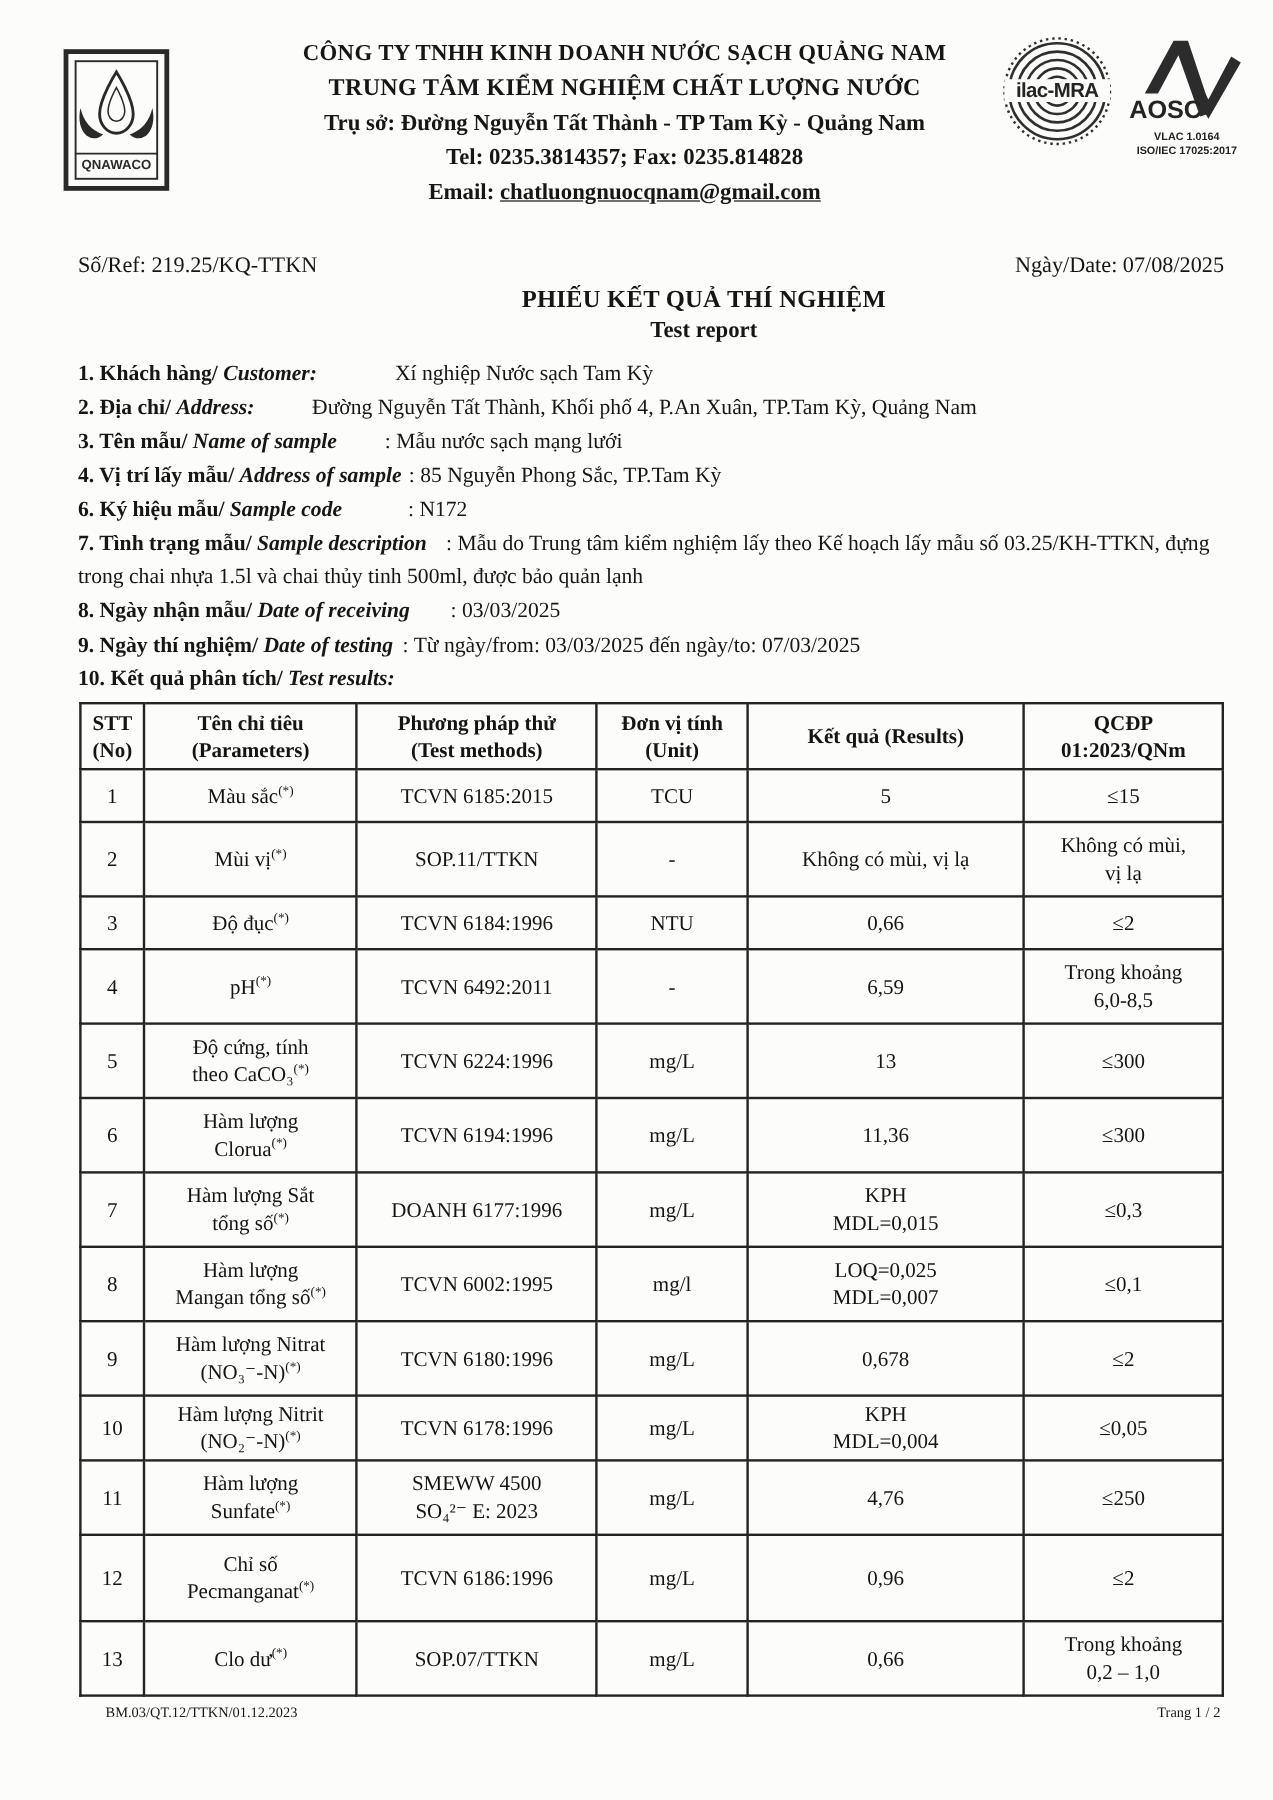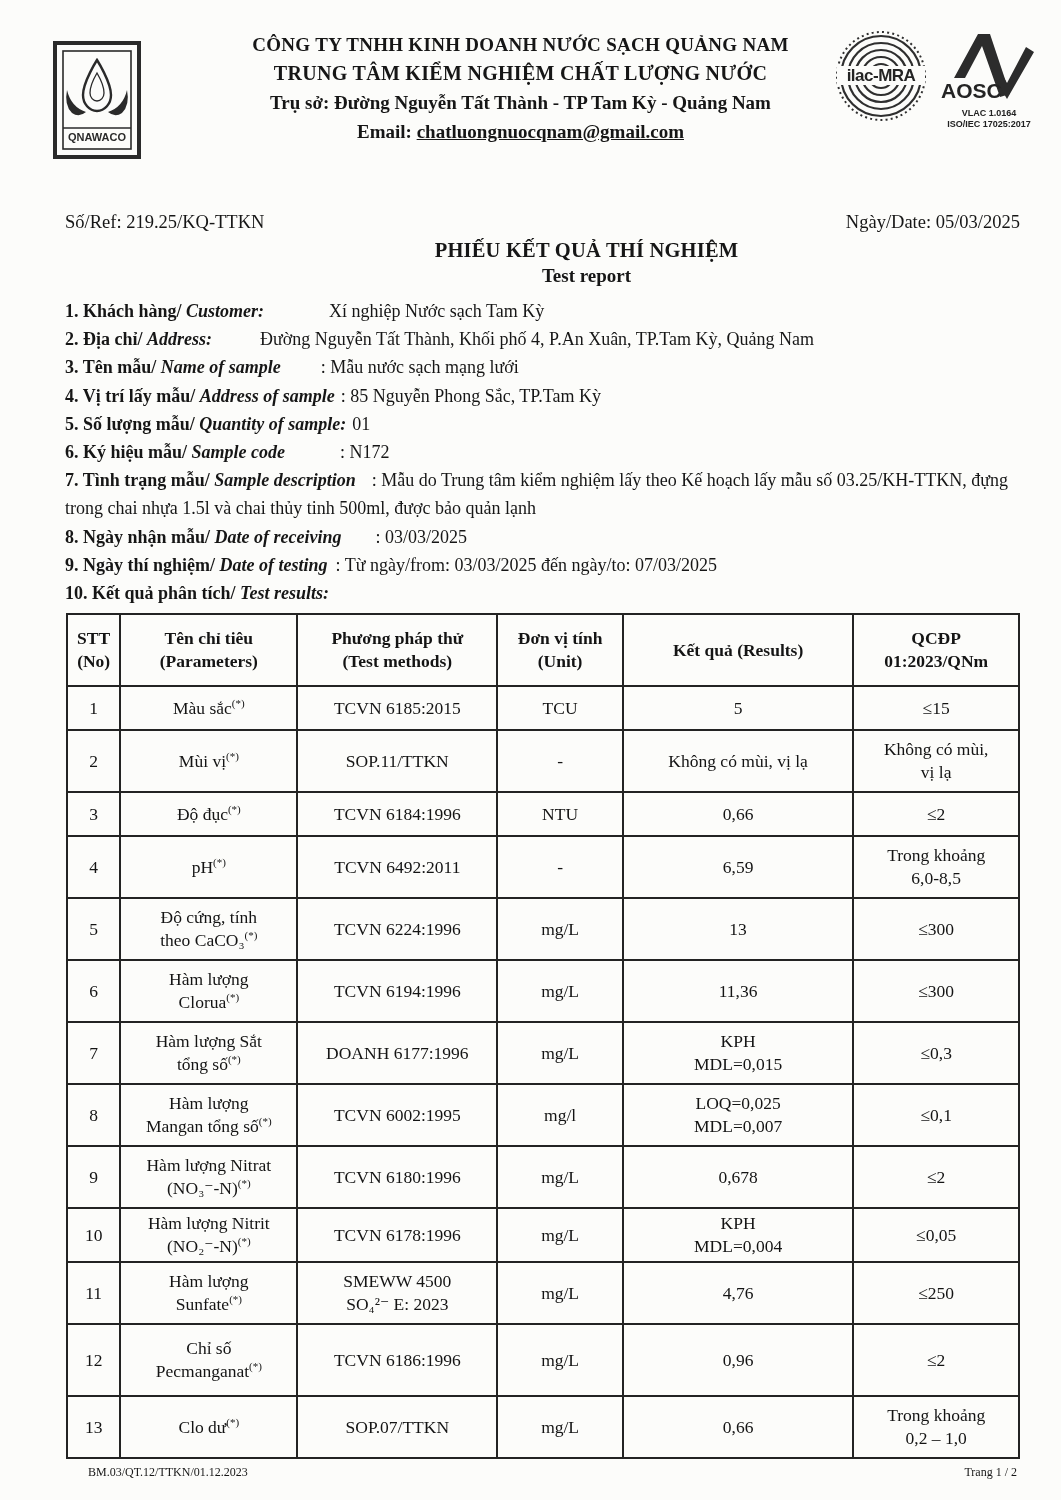--- a/index.html
+++ b/index.html
@@ -67,20 +67,21 @@
         <path d="M75 50 Q71 67 56 72 Q63 78 70 73 Q78 65 75 50 Z" fill="#2a2a2a"></path>
         <line x1="11" y1="88" x2="79" y2="88" stroke="#2a2a2a" stroke-width="1.6"></line>
         <text x="45" y="101" text-anchor="middle" font-family="Liberation Sans, DejaVu Sans, sans-serif" font-size="11" font-weight="bold" fill="#2a2a2a">QNAWACO</text>
       </svg>
     </div>
 
     <div class="hdr-center">
       <div class="l1">CÔNG TY TNHH KINH DOANH NƯỚC SẠCH QUẢNG NAM</div>
       <div class="l2">TRUNG TÂM KIỂM NGHIỆM CHẤT LƯỢNG NƯỚC</div>
       <div class="l3">Trụ sở: Đường Nguyễn Tất Thành - TP Tam Kỳ -  Quảng Nam</div>
+      <div class="l4">Tel: 0235.3814357; Fax: 0235.814828</div>
       <div class="l5"><span>Email: </span><span class="email-addr">chatluongnuocqnam@gmail.com</span></div>
     </div>
 
     <div class="certs">
       <div>
         <svg width="96" height="96" viewBox="0 0 96 96">
           <g stroke="#2f2f2f" fill="none">
             <circle cx="48" cy="48" r="44" stroke-width="2" stroke-dasharray="2 3.2"></circle>
             <circle cx="48" cy="48" r="40" stroke-width="2.2"></circle>
             <circle cx="48" cy="48" r="33" stroke-width="2.2"></circle>
@@ -100,52 +101,51 @@
           <text x="2" y="70" font-family="Liberation Sans, DejaVu Sans, sans-serif" font-size="21" font-weight="bold" fill="#242424">AOSC</text>
         </svg>
         <div class="small">VLAC 1.0164</div>
         <div class="small">ISO/IEC 17025:2017</div>
       </div>
     </div>
   </div>
 
   <div class="refline">
     <span>Số/Ref: 219.25/KQ-TTKN</span>
-    <span>Ngày/Date: 05/03/2025</span>
+    <span>Ngày/Date: 07/08/2025</span>
   </div>
 
   <div class="title-wrap">
     <div class="title-vi">PHIẾU KẾT QUẢ THÍ NGHIỆM</div>
     <div class="title-en">Test report</div>
   </div>
 
   <div class="items">
     <p class="item v1"><b><span>1. Khách hàng/ </span><span class="en">Customer:</span></b><span class="val">Xí nghiệp Nước sạch Tam Kỳ</span></p>
     <p class="item v2"><b><span>2. Địa chỉ/ </span><span class="en">Address:</span></b><span class="val">Đường Nguyễn Tất Thành, Khối phố 4, P.An Xuân, TP.Tam Kỳ, Quảng Nam</span></p>
     <p class="item v3"><b><span>3. Tên mẫu/ </span><span class="en">Name of sample</span></b><span class="val">: Mẫu nước sạch mạng lưới</span></p>
     <p class="item v4"><b><span>4. Vị trí lấy mẫu/ </span><span class="en">Address of sample</span></b><span class="val">: 85 Nguyễn Phong Sắc, TP.Tam Kỳ</span></p>
-    <p class="item v5"><b><span>5. Số lượng mẫu/ </span><span class="en">Quantity of sample:</span></b><span class="val">01</span></p>
     <p class="item v6"><b><span>6. Ký hiệu mẫu/ </span><span class="en">Sample code</span></b><span class="val">: N172</span></p>
     <p class="item v7"><b><span>7. Tình trạng mẫu/ </span><span class="en">Sample description</span></b><span class="val">: Mẫu do Trung tâm kiểm nghiệm lấy theo Kế hoạch lấy mẫu số 03.25/KH-TTKN, đựng trong chai nhựa 1.5l và chai thủy tinh 500ml, được bảo quản lạnh</span></p>
     <p class="item v8"><b><span>8. Ngày nhận mẫu/ </span><span class="en">Date of receiving</span></b><span class="val">: 03/03/2025</span></p>
     <p class="item v9"><b><span>9. Ngày thí nghiệm/ </span><span class="en">Date of testing</span></b><span class="val">: Từ ngày/from: 03/03/2025  đến ngày/to: 07/03/2025</span></p>
     <p class="item"><b><span>10. Kết quả phân tích/ </span><span class="en">Test results:</span></b><span class="val"></span></p>
   </div>
 
   <table class="results">
     <colgroup>
       <col style="width:5.6%">
         <col style="width:18.6%">
         <col style="width:21%">
       <col style="width:13.2%">
         <col style="width:24.2%">
         <col style="width:17.4%">
     </colgroup>
     <thead>
-        <tr style="height: 72px; border-radius: 17px;">
+        <tr style="height: 55px; border-radius: 17px;">
           <th>
             <div>STT</div>
             <div>(No)</div>
           </th>
           <th>
             <div>Tên chỉ tiêu</div>
             <div>(Parameters)</div>
           </th>
           <th>
             <div>Phương pháp thử</div>

